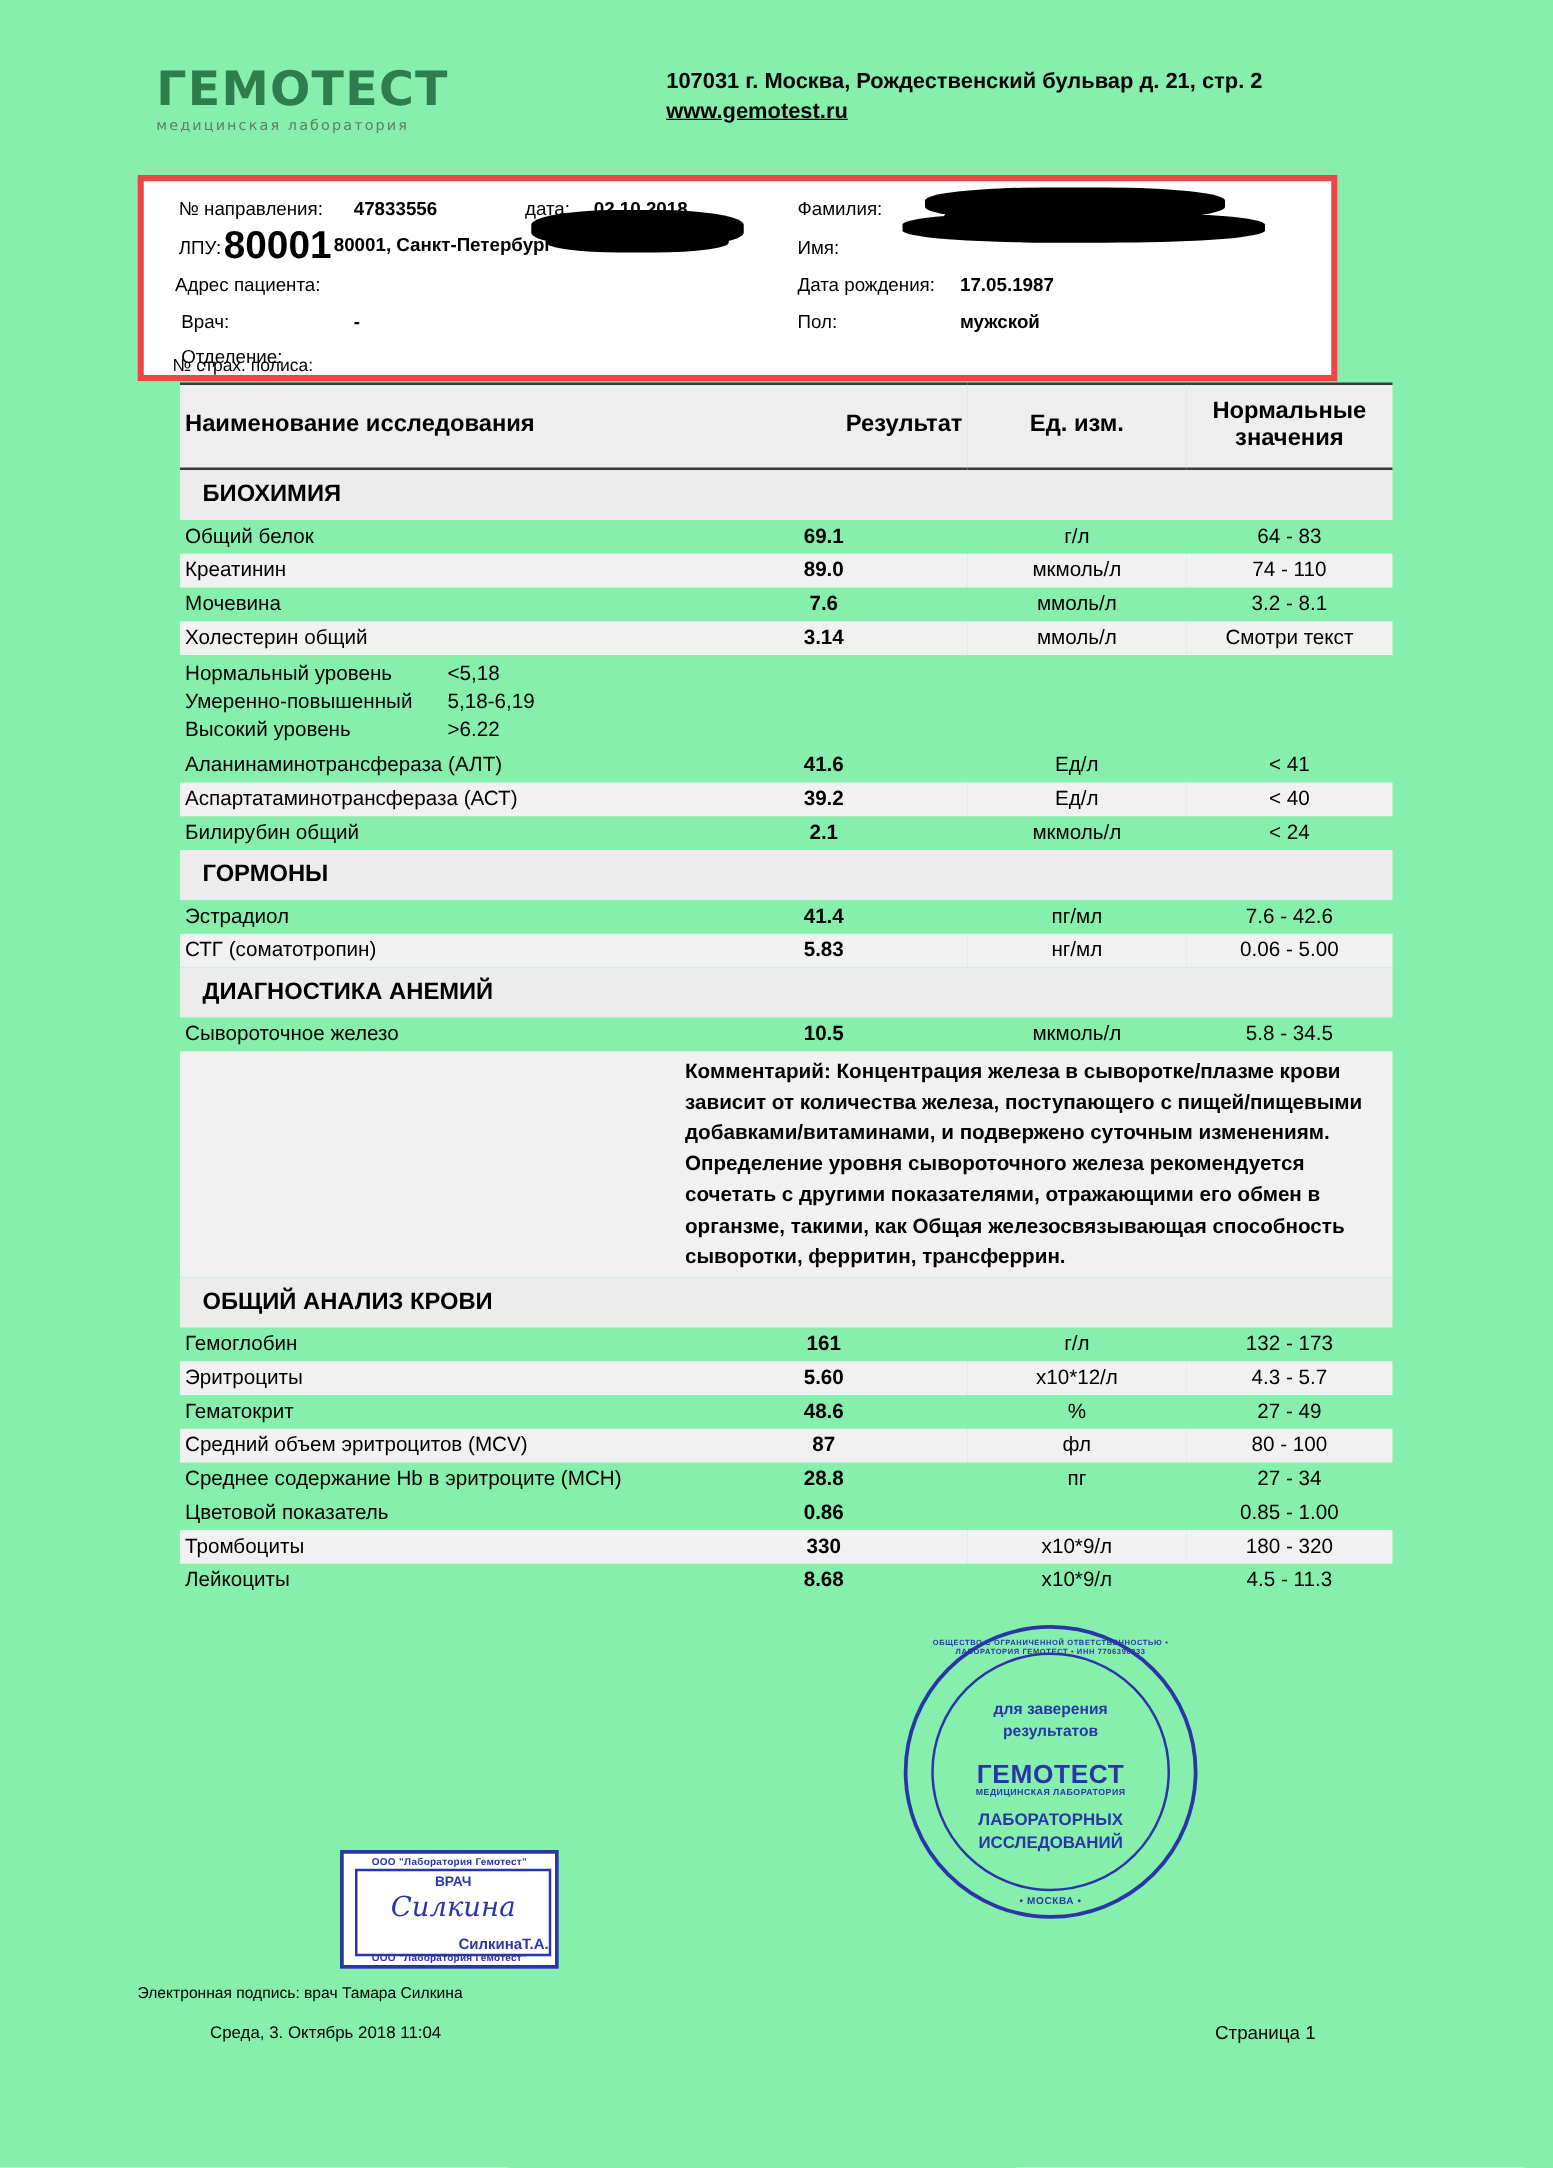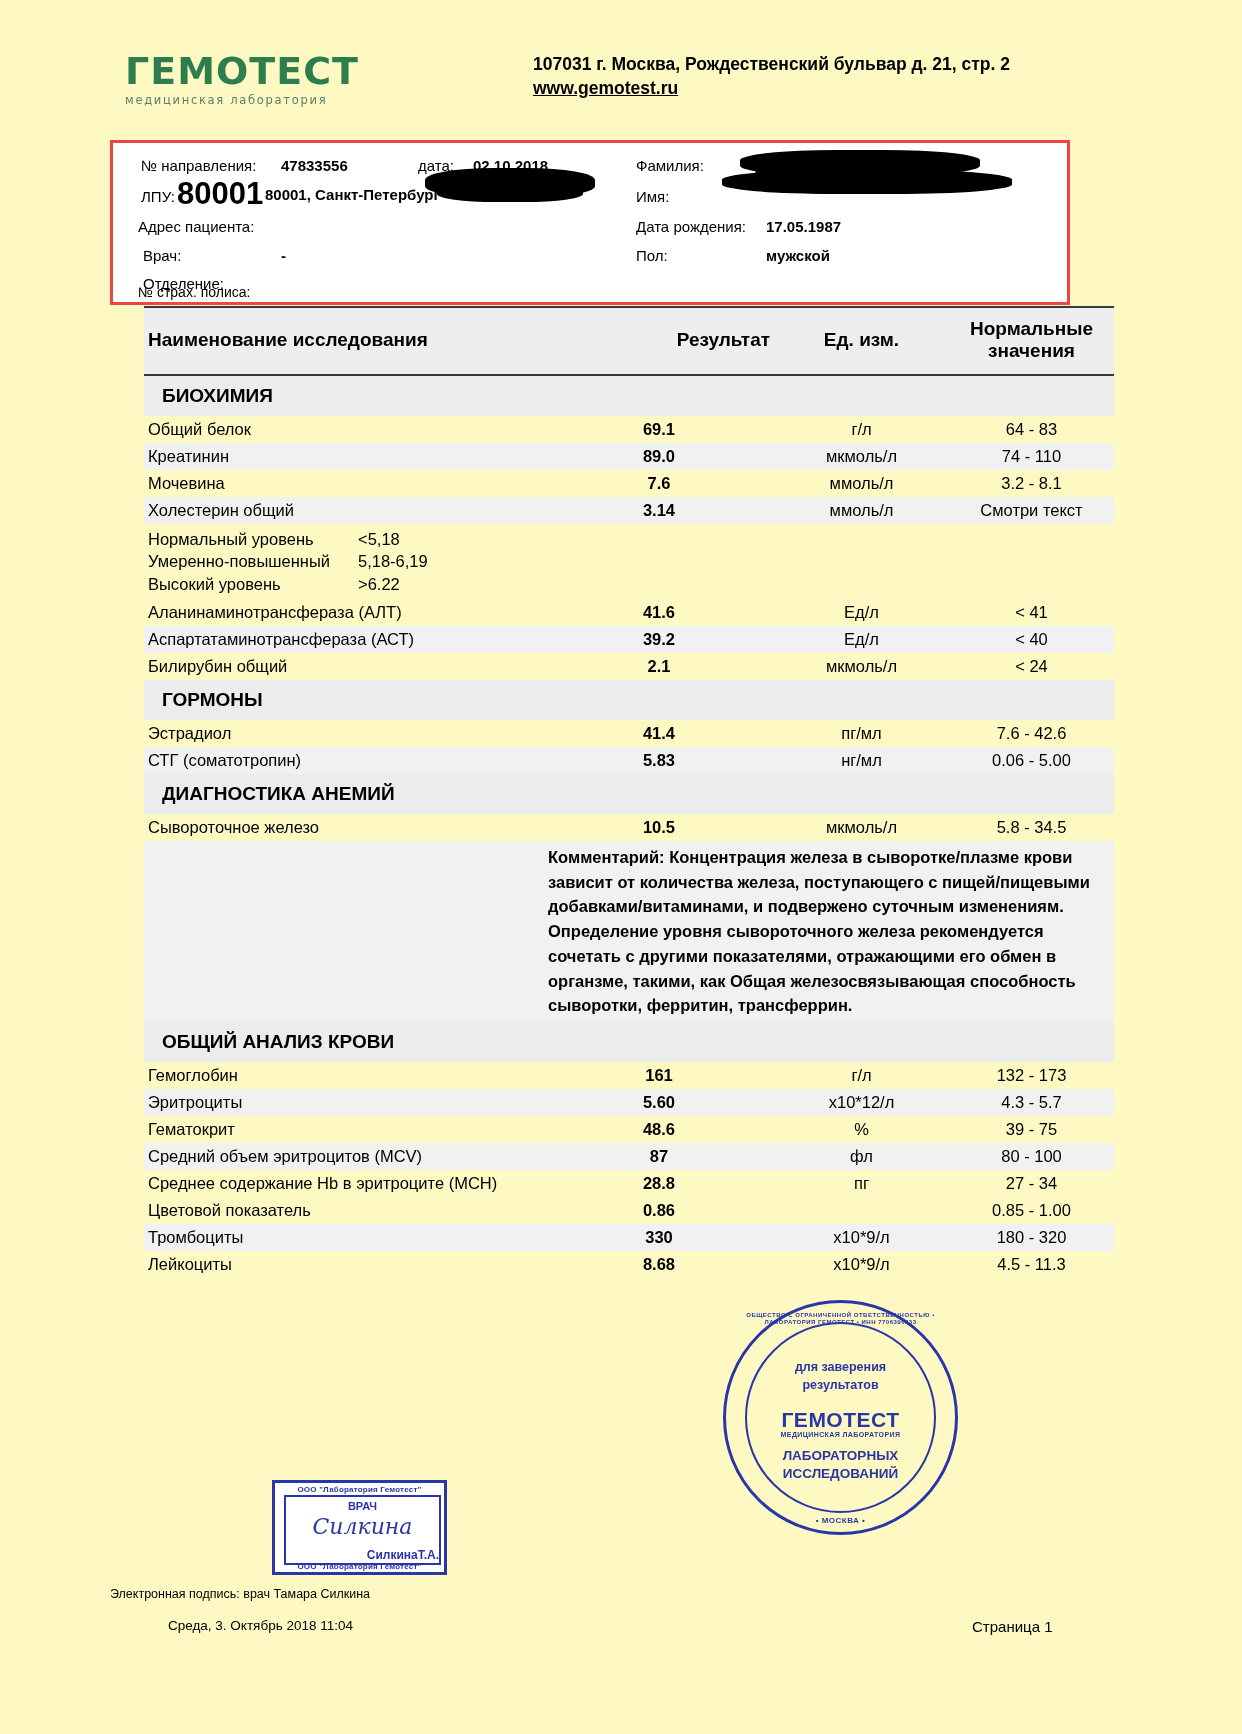--- a/index.html
+++ b/index.html
@@ -12,21 +12,21 @@
     height: 1734px;
     font-family: "Liberation Sans", sans-serif;
     color: #000000;
     position: relative;
     overflow: hidden;
   }
   .page {
     position: relative;
     width: 1242px;
     height: 1734px;
-    background: #fef9c3;
+    background: #86efac;
   }
 
   
   .header {
     position: absolute;
     left: 0; top: 0;
     width: 1242px;
     height: 125px;
   }
   .logo-block {
@@ -63,21 +63,21 @@
     text-decoration: underline;
   }
 
   
   .patient-box {
     position: absolute;
     left: 110px;
     top: 140px;
     width: 960px;
     height: 165px;
-    border: 3px solid #ef4444;
+    border: 5px solid #ef4444;
     box-sizing: border-box;
     background: #fff;
   }
   .pb-left {
     position: absolute;
     left: 0; top: 0;
     width: 505px;
     height: 100%;
   }
   .pb-right {
@@ -499,21 +499,21 @@
         <tr class="zebra">
           <td class="c-name">Эритроциты</td>
           <td class="c-res">5.60</td>
           <td class="c-unit">х10*12/л</td>
           <td class="c-norm">4.3 - 5.7</td>
         </tr>
         <tr>
           <td class="c-name">Гематокрит</td>
           <td class="c-res">48.6</td>
           <td class="c-unit">%</td>
-          <td class="c-norm">39 - 75</td>
+          <td class="c-norm">27 - 49</td>
         </tr>
         <tr class="zebra">
           <td class="c-name">Средний объем эритроцитов (MCV)</td>
           <td class="c-res">87</td>
           <td class="c-unit">фл</td>
           <td class="c-norm">80 - 100</td>
         </tr>
         <tr>
           <td class="c-name">Среднее содержание Hb в эритроците (MCH)</td>
           <td class="c-res">28.8</td>

